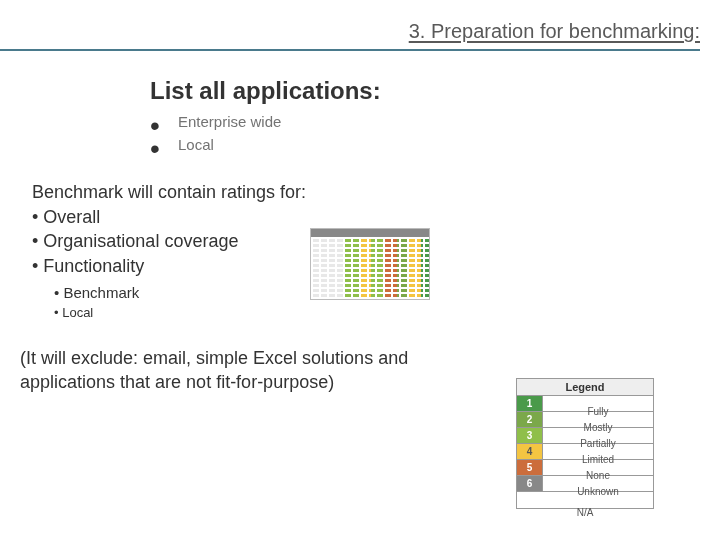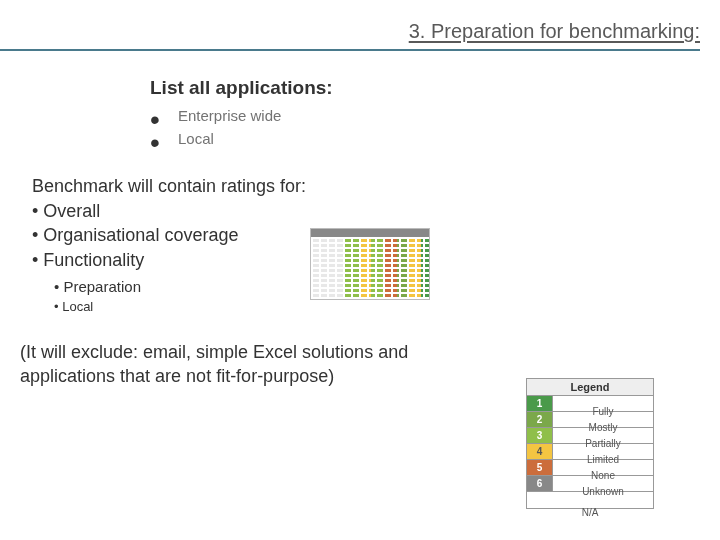--- a/index.html
+++ b/index.html
@@ -20,21 +20,21 @@
     margin: 0 20px 0 0;
     text-decoration: underline;
     text-decoration-color: #595959;
     text-underline-offset: 3px;
     text-align: right;
   }
   .block-list {
     margin: 26px 0 0 150px;
   }
   .list-heading {
-    font-size: 19px;
+    font-size: 24px;
     font-weight: bold;
     color: #333;
   }
   .round-bullets {
     list-style: none;
     margin-top: 6px;
   }
   .round-bullets li {
     position: relative;
     padding-left: 28px;
@@ -114,21 +114,21 @@
         #7ba84a 86px 98px,
         #f4c542 98px 110px,
         #4a9a4a 110px 120px);
     border: 1px solid #bbb;
   }
   
   .legend {
     position: absolute;
     right: 66px;
     top: 378px;
-    width: 128px;
+    width: 138px;
     border: 1px solid #999;
     background: #fff;
     font-size: 10px;
   }
   .legend-title {
     text-align: center;
     font-weight: bold;
     background: #eee;
     border-bottom: 1px solid #999;
     padding: 2px 0;
@@ -181,21 +181,21 @@
 </div>
 
 <div class="block-bench">
   <div class="bench-heading">Benchmark will contain ratings for:</div>
   <ul class="bench-list">
     <li>Overall</li>
     <li>Organisational coverage</li>
     <li>Functionality</li>
   </ul>
   <ul class="sub-list">
-    <li class="sub-a">Preparation</li>
+    <li class="sub-a">Benchmark</li>
     <li class="sub-b">Local</li>
   </ul>
 </div>
 
 <div class="matrix-thumb"></div>
 
 <div class="excl">(It will exclude: email, simple Excel solutions and applications that are not fit-for-purpose)</div>
 
 <div class="legend">
   <div class="legend-title">Legend</div>

